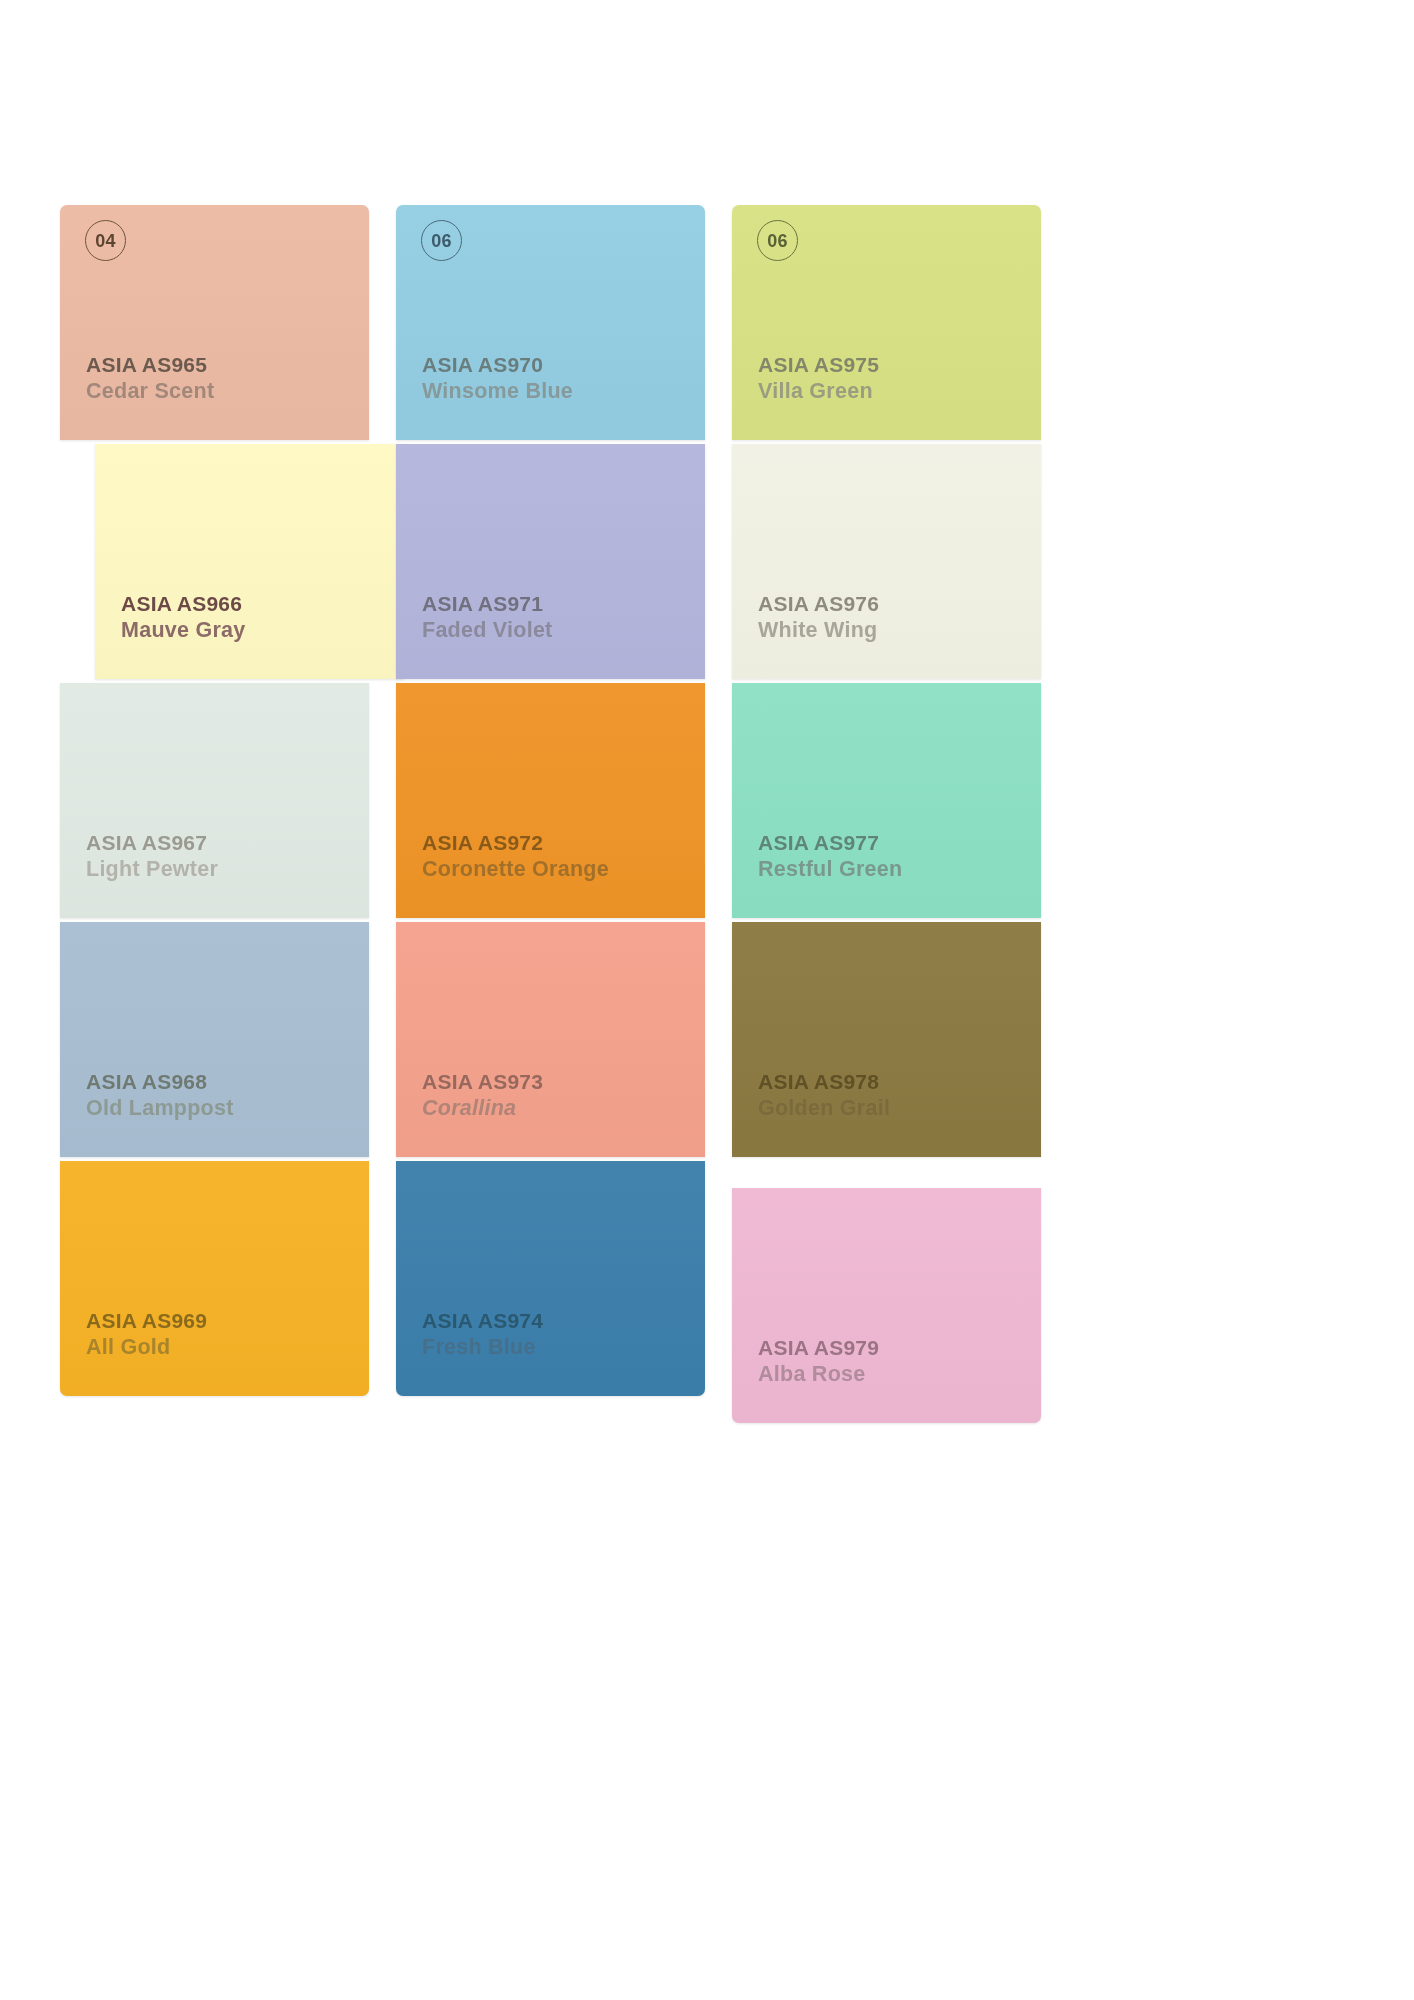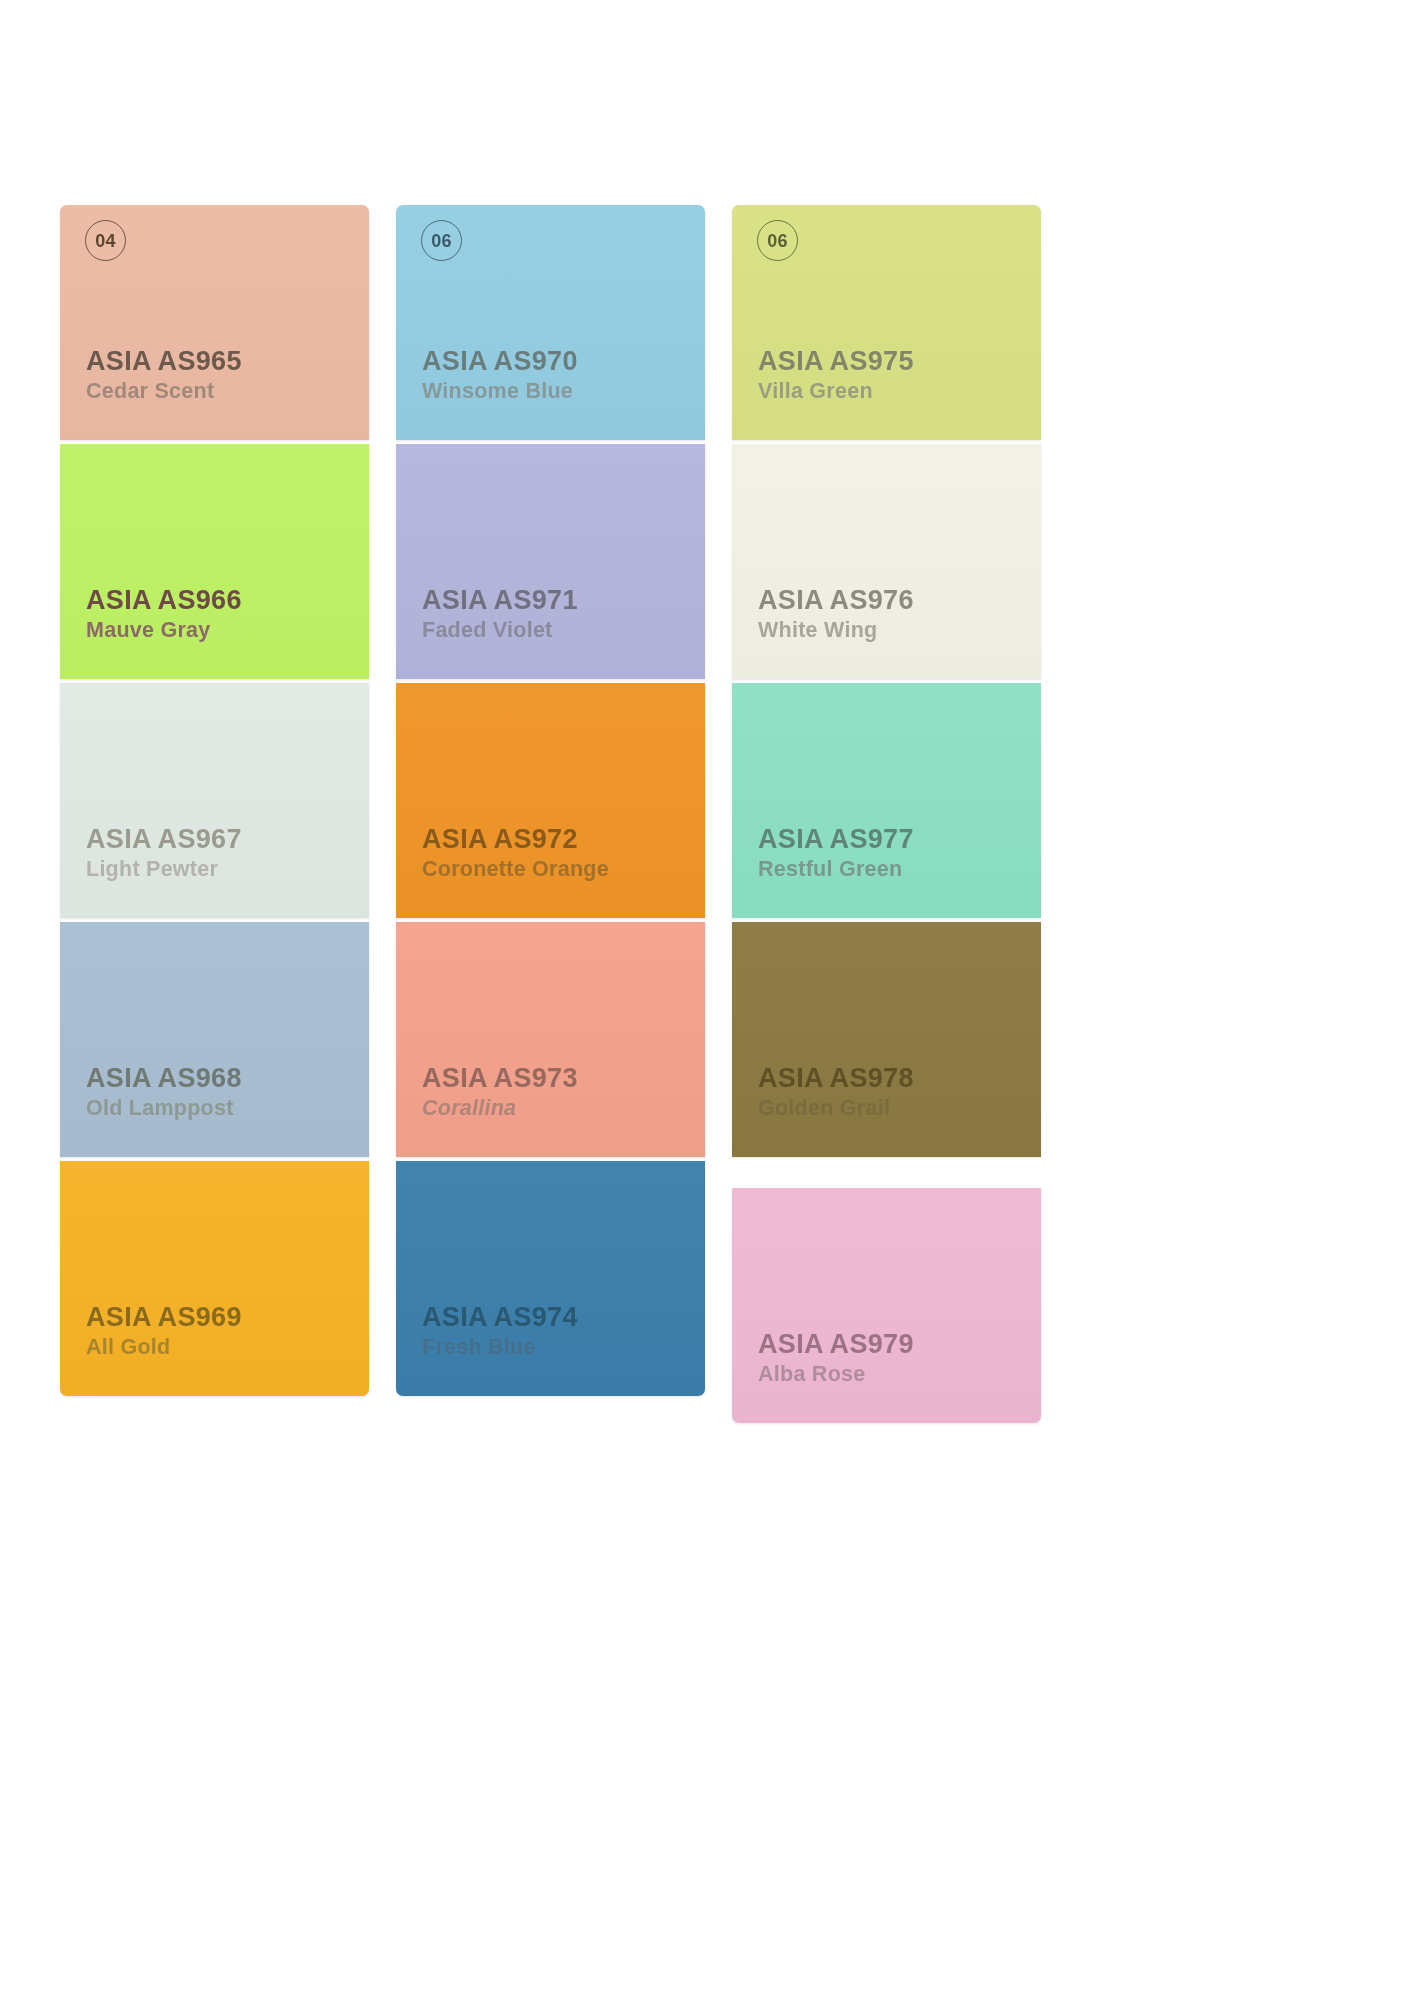--- a/index.html
+++ b/index.html
@@ -85,21 +85,21 @@
   
   .swatch-text {
     position: absolute;
     left: 26px;
     bottom: 36px;
     z-index: 3;
     line-height: 1.16;
     user-select: none;
   }
   .swatch-code {
-    font-size: 27px;
+    font-size: 21px;
     font-weight: bold;
     letter-spacing: 0.012em;
     white-space: nowrap;
     margin: 0 0 2px 0;
   }
   .swatch-name {
     font-size: 21.5px;
     font-weight: bold;
     letter-spacing: 0.012em;
     white-space: nowrap;
@@ -137,21 +137,21 @@
       <div class="swatch-column">
         <div class="swatch" style="background: rgb(236, 186, 164);">
           <div class="group-badge" style="border-color: rgb(110, 85, 60);">
             <span class="group-badge-label" style="color: rgb(92, 70, 48);">04</span>
           </div>
           <div class="swatch-text">
             <div class="swatch-code" style="color: rgb(107, 90, 77);">ASIA AS965</div>
             <div class="swatch-name" style="color: rgb(161, 136, 122);">Cedar Scent</div>
           </div>
         </div>
-        <div class="swatch" style="background: #bef264;">
+        <div class="swatch" style="background: #fef9c3; margin-left: 35px;">
           <div class="swatch-text">
             <div class="swatch-code" style="color: rgb(109, 74, 72);">ASIA AS966</div>
             <div class="swatch-name" style="color: rgb(140, 106, 104);">Mauve Gray</div>
           </div>
         </div>
         <div class="swatch" style="background: rgb(224, 234, 227);">
           <div class="swatch-text">
             <div class="swatch-code" style="color: rgb(154, 154, 144);">ASIA AS967</div>
             <div class="swatch-name" style="color: rgb(179, 179, 171);">Light Pewter</div>
           </div>

